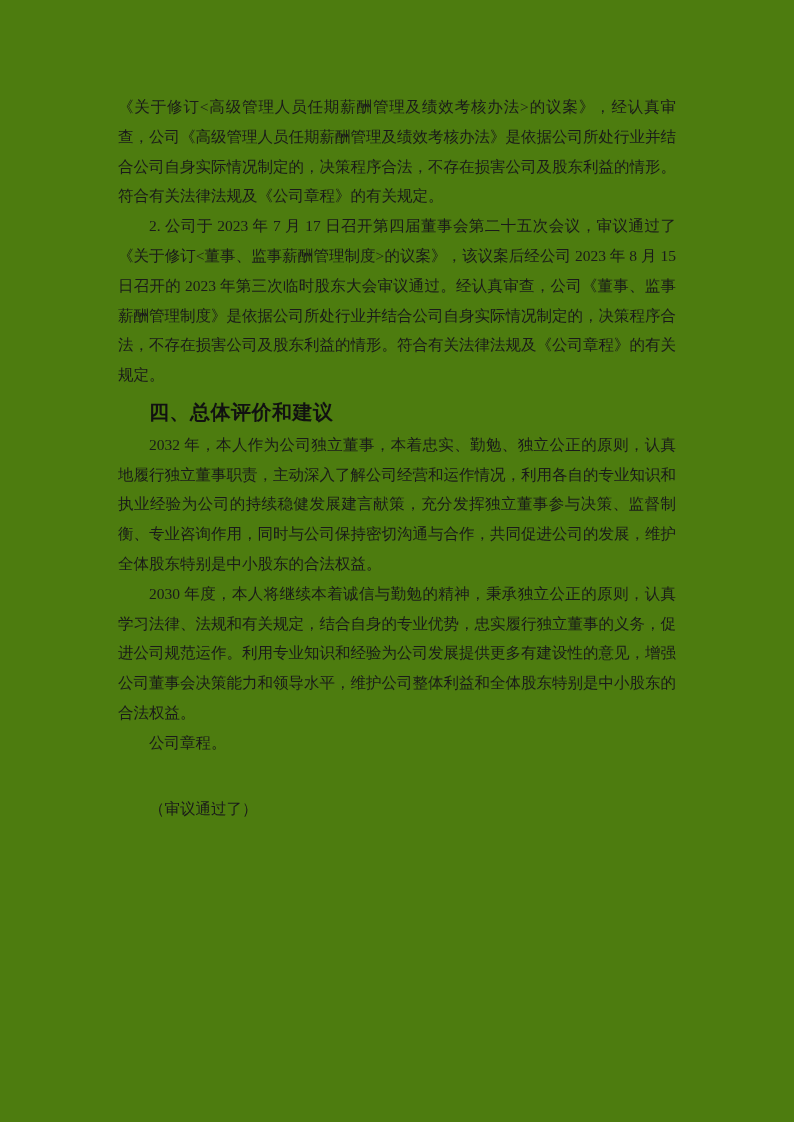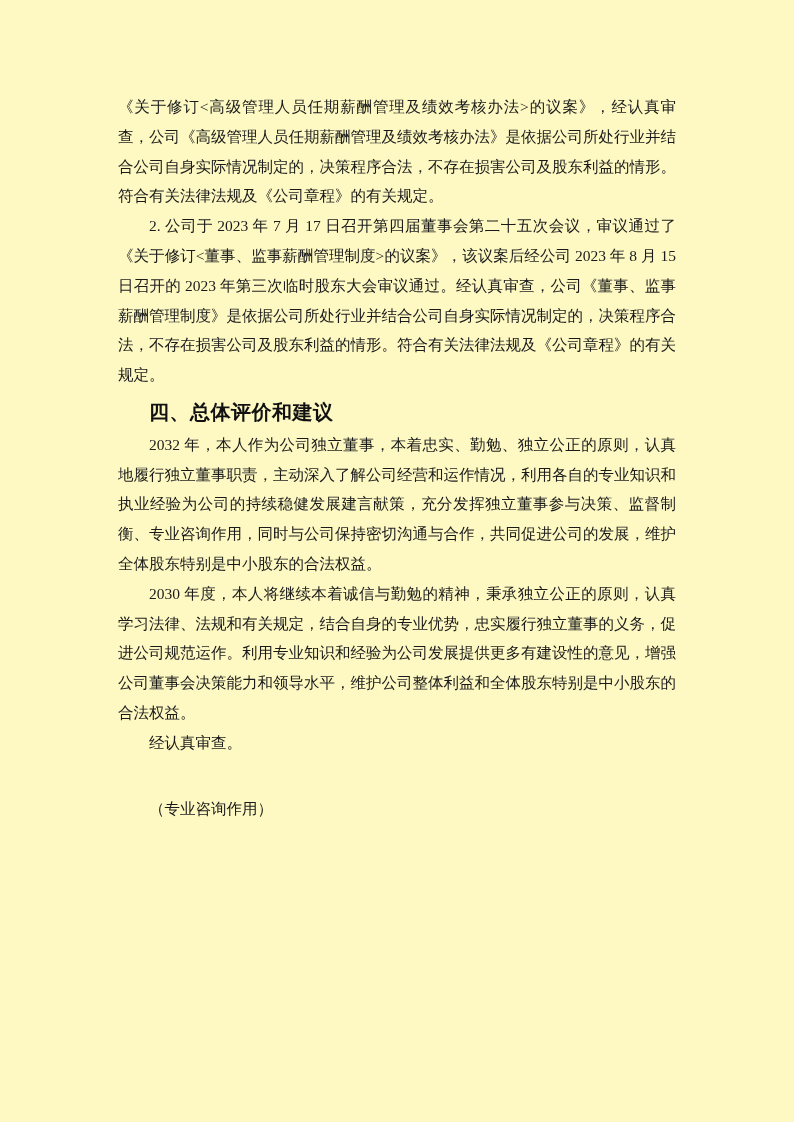--- a/index.html
+++ b/index.html
@@ -5,21 +5,21 @@
   html, body {
     margin: 0;
     padding: 0;
     background: #ffffff;
   }
   .page {
     position: relative;
     width: 794px;
     height: 1122px;
     margin: 0 auto;
-    background: #fef9c3;
+    background: #4d7c0f;
     box-sizing: border-box;
     padding: 92px 118px 0 118px;
     overflow: hidden;
     font-family: "Liberation Serif", "DejaVu Serif", serif;
     font-size: 15.5px;
     line-height: 29.8px;
     color: #1a1a1a;
   }
   .para {
     margin: 0;
@@ -45,15 +45,15 @@
 </style>
 </head>
 <body>
 
 <div class="page">
   <p class="para">《关于修订&lt;高级管理人员任期薪酬管理及绩效考核办法&gt;的议案》，经认真审查，公司《高级管理人员任期薪酬管理及绩效考核办法》是依据公司所处行业并结合公司自身实际情况制定的，决策程序合法，不存在损害公司及股东利益的情形。符合有关法律法规及《公司章程》的有关规定。</p>
   <p class="para indent">2. 公司于 2023 年 7 月 17 日召开第四届董事会第二十五次会议，审议通过了《关于修订&lt;董事、监事薪酬管理制度&gt;的议案》，该议案后经公司 2023 年 8 月 15 日召开的 2023 年第三次临时股东大会审议通过。经认真审查，公司《董事、监事薪酬管理制度》是依据公司所处行业并结合公司自身实际情况制定的，决策程序合法，不存在损害公司及股东利益的情形。符合有关法律法规及《公司章程》的有关规定。</p>
   <h3 class="heading">四、总体评价和建议</h3>
   <p class="para indent">2032 年，本人作为公司独立董事，本着忠实、勤勉、独立公正的原则，认真地履行独立董事职责，主动深入了解公司经营和运作情况，利用各自的专业知识和执业经验为公司的持续稳健发展建言献策，充分发挥独立董事参与决策、监督制衡、专业咨询作用，同时与公司保持密切沟通与合作，共同促进公司的发展，维护全体股东特别是中小股东的合法权益。</p>
   <p class="para indent">2030 年度，本人将继续本着诚信与勤勉的精神，秉承独立公正的原则，认真学习法律、法规和有关规定，结合自身的专业优势，忠实履行独立董事的义务，促进公司规范运作。利用专业知识和经验为公司发展提供更多有建设性的意见，增强公司董事会决策能力和领导水平，维护公司整体利益和全体股东特别是中小股东的合法权益。</p>
-  <p class="para indent">经认真审查。</p>
-  <p class="para indent gap-before">（专业咨询作用）</p>
+  <p class="para indent">公司章程。</p>
+  <p class="para indent gap-before">（审议通过了）</p>
 </div>
 
 </body></html>

